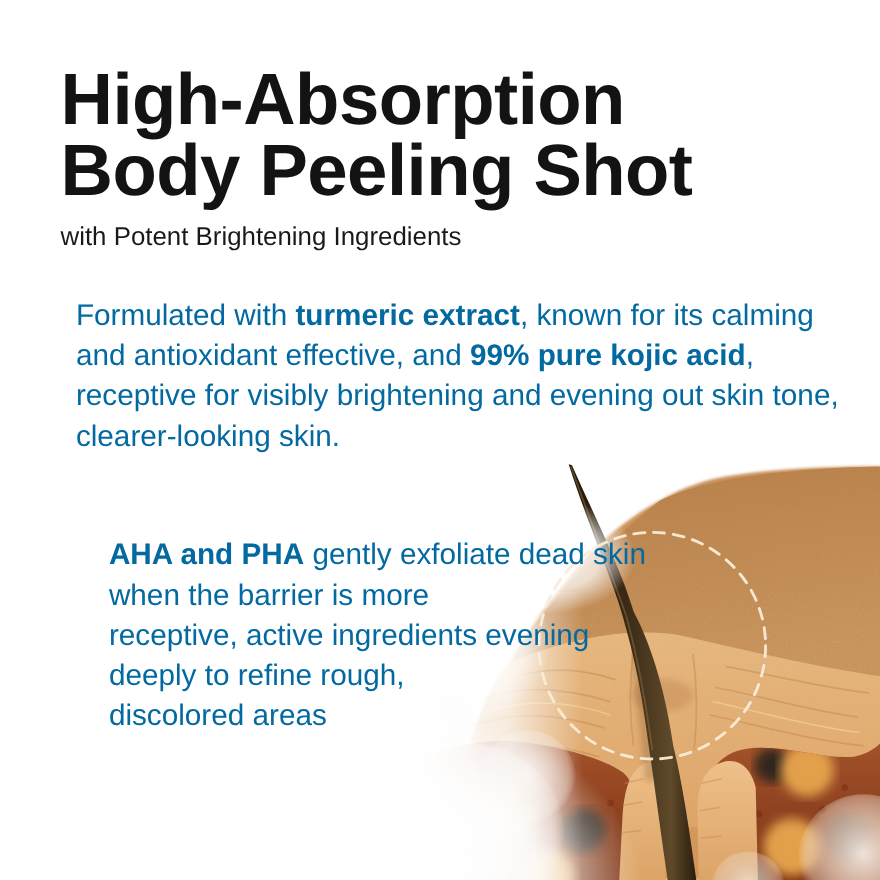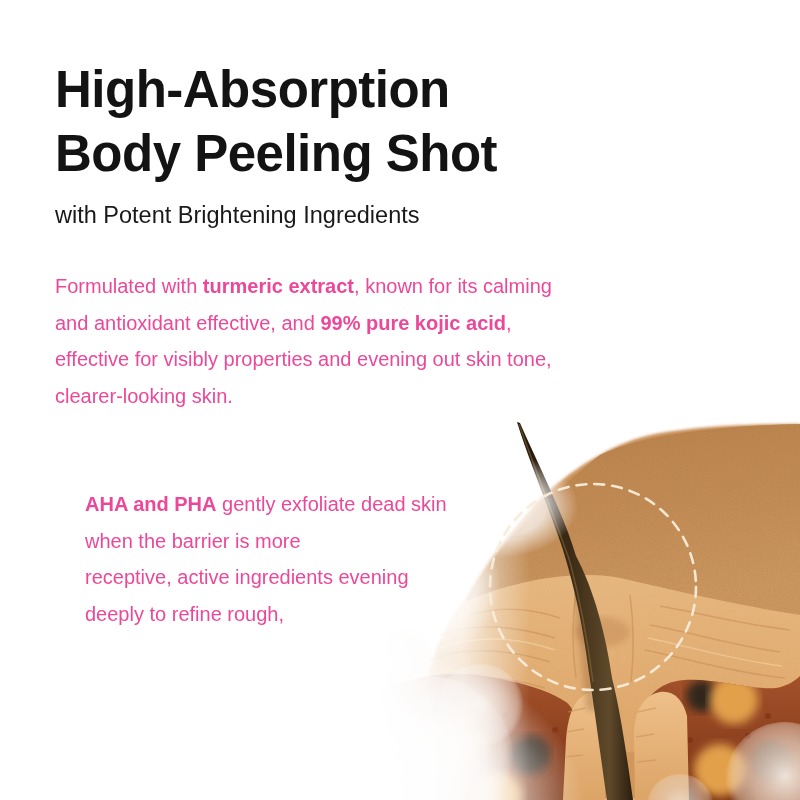--- a/index.html
+++ b/index.html
@@ -1,25 +1,25 @@
 <!DOCTYPE html>
 <html><head>
 <meta charset="utf-8">
 <style>
   html,body{margin:0;padding:0;}
   body{width:800px;height:800px;position:relative;overflow:hidden;background:#ffffff;
        font-family:"Liberation Sans",sans-serif;}
   .stage{position:absolute;inset:0;background:#ffffff;}
   .illu{position:absolute;left:380px;top:410px;}
-  .title{position:absolute;left:55px;top:58px;margin:0;font-size:51px;line-height:64px;
+  .title{position:absolute;left:55px;top:58px;margin:0;font-size:66px;line-height:64px;
          font-weight:700;color:#131313;letter-spacing:-0.5px;z-index:2;}
   .title span{display:block;}
   .subtitle{position:absolute;left:55px;top:202px;font-size:23.5px;font-weight:400;
             color:#191919;z-index:2;}
-  .para{position:absolute;left:55px;font-size:20px;line-height:36.5px;color:#ec4899;z-index:2;}
+  .para{position:absolute;left:69px;font-size:27px;line-height:36.5px;color:#0369a1;z-index:2;}
   .p1{top:268px;}
   .p2{top:486px;margin-left:30px;}
   .para .b{font-weight:700;}
 </style>
 </head>
 <body>
 
 <div class="stage">
 
   <svg class="illu" width="420" height="390" viewBox="0 0 420 390">
@@ -213,24 +213,25 @@
   <h1 class="title">
     <span>High-Absorption</span>
     <span>Body Peeling Shot</span>
   </h1>
 
   <div class="subtitle">with Potent Brightening Ingredients</div>
 
   <div class="para p1">
     <div class="line"><span>Formulated with </span><span class="b">turmeric extract</span><span>, known for its calming</span></div>
     <div class="line"><span>and antioxidant effective, and </span><span class="b">99% pure kojic acid</span><span>,</span></div>
-    <div class="line"><span>effective for visibly properties and evening out skin tone,</span></div>
+    <div class="line"><span>receptive for visibly brightening and evening out skin tone,</span></div>
     <div class="line"><span>clearer-looking skin.</span></div>
   </div>
 
   <div class="para p2">
     <div class="line"><span class="b">AHA and PHA</span><span> gently exfoliate dead skin</span></div>
     <div class="line"><span>when the barrier is more</span></div>
     <div class="line"><span>receptive, active ingredients evening</span></div>
     <div class="line"><span>deeply to refine rough,</span></div>
+    <div class="line"><span>discolored areas</span></div>
   </div>
 
 </div>
 
 </body></html>

